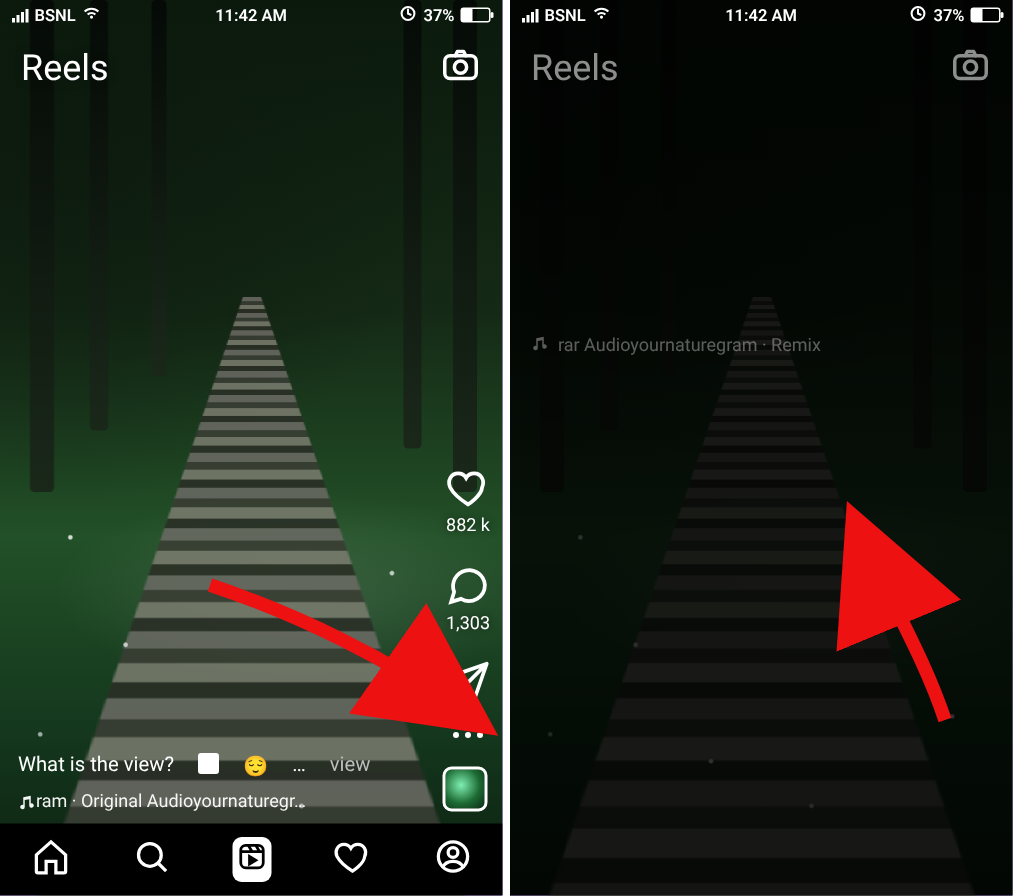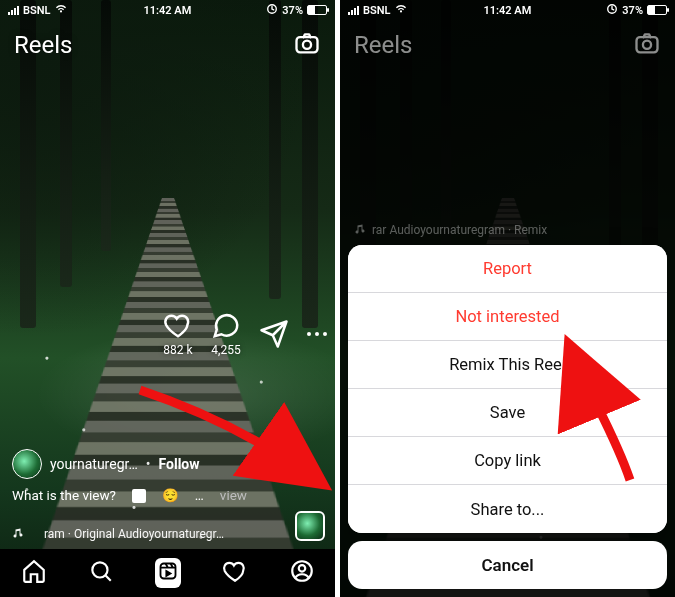--- a/index.html
+++ b/index.html
@@ -77,44 +77,44 @@
   
   .reels-header{
     position:absolute; top:22px; left:0; right:0; height:46px;
     display:flex; align-items:center; justify-content:space-between;
     padding:0 14px;
   }
   .reels-title{font-size:24px;font-weight:400;text-shadow:0 0 6px rgba(0,0,0,.5)}
   .cam-icon svg{width:28px;height:28px}
 
   
-  .right-rail{position:absolute;right:8px;top:310px;display:flex;
+  .right-rail{position:absolute;right:8px;top:310px;display:flex;flex-direction:column;
     align-items:center;gap:18px}
   .rail-item{display:flex;flex-direction:column;align-items:center;gap:3px}
   .rail-item svg{width:30px;height:30px}
   .rail-count{font-size:12px;color:#fff;text-shadow:0 0 5px rgba(0,0,0,.6)}
   .more-dots{display:flex;gap:4px}
   .more-dots span{width:4px;height:4px;border-radius:50%;background:#fff}
 
   .album{position:absolute;right:10px;bottom:56px;width:30px;height:30px;border-radius:6px;
     border:2px solid #fff;
     background: radial-gradient(circle at 40% 40%, #7fefb2, #1d6b34 55%, #0a2a14);}
 
   
   .caption-box{position:absolute;left:12px;bottom:56px;right:60px}
   .user-row{display:flex;align-items:center;gap:8px;margin-bottom:8px;font-size:14px}
   .avatar{width:30px;height:30px;border-radius:50%;
     background: radial-gradient(circle at 40% 40%, #7fefb2, #1d6b34 55%, #0a2a14);
     border:1.5px solid #fff;}
   .dot-sep{opacity:.9}
   .follow{font-weight:700}
-  .caption-text{font-size:13.5px;margin-bottom:24px;display:flex;align-items:flex-end;gap:16px;flex-wrap:wrap}
+  .caption-text{font-size:13.5px;margin-bottom:8px;display:flex;align-items:flex-start;gap:16px;flex-wrap:wrap}
   .box-emoji{width:14px;height:14px;background:#fff;border-radius:2px;display:inline-block}
   .more-link{color:#bdbdbd}
-  .audio-row{font-size:12px;display:flex;align-items:flex-start;gap:20px;opacity:.95}
+  .audio-row{font-size:12px;display:flex;align-items:flex-end;gap:0;opacity:.95}
   .audio-row svg{width:12px;height:12px;flex-shrink:0}
 
   
   .bottom-nav{
     position:absolute;left:0;right:0;bottom:0;height:48px;background:#000;
     display:flex;align-items:center;justify-content:space-around;
   }
   .bottom-nav svg{width:26px;height:26px}
   .reels-tab{background:#fff;border-radius:6px;padding:3px}
   .reels-tab svg{filter:invert(1);width:20px;height:20px}
@@ -193,45 +193,39 @@
     <div class="rail-item">
       <svg viewBox="0 0 24 24" fill="none" stroke="#fff" stroke-width="2">
           <path d="M12 21s-7.2-4.6-9.5-9C.8 8.4 3 4.5 6.7 4.5c2.1 0 3.6 1.2 4.3 2.4.7-1.2 2.2-2.4 4.3-2.4 3.7 0 5.9 3.9 4.2 7.5C19.2 16.4 12 21 12 21z"></path>
         </svg>
       <span class="rail-count">882 k</span>
     </div>
     <div class="rail-item">
       <svg viewBox="0 0 24 24" fill="none" stroke="#fff" stroke-width="2">
           <path d="M21 12a8.5 8.5 0 01-12.7 7.4L3 21l1.6-5.3A8.5 8.5 0 1121 12z"></path>
         </svg>
-      <span class="rail-count">4,255</span>
+      <span class="rail-count">1,303</span>
     </div>
     <div class="rail-item">
       <svg viewBox="0 0 24 24" fill="none" stroke="#fff" stroke-width="2" stroke-linejoin="round">
           <path d="M22 2L11 13M22 2l-7 20-4-9-9-4 20-7z"></path>
         </svg>
     </div>
     <div class="rail-item">
       <div class="more-dots">
           <span></span>
           <span></span>
           <span></span>
         </div>
     </div>
   </div>
 
   <div class="album"></div>
 
   <div class="caption-box">
-    <div class="user-row">
-      <span class="avatar"></span>
-      <span>yournaturegr…</span>
-      <span class="dot-sep">•</span>
-      <span class="follow">Follow</span>
-    </div>
     <div class="caption-text">
       <span>What is the view?</span>
       <span class="box-emoji"></span>
       <span>😌</span>
       <span>… </span>
       <span class="more-link">view</span>
     </div>
     <div class="audio-row">
       <svg viewBox="0 0 24 24" fill="#fff">
           <path d="M9 18a3 3 0 11-2-2.83V5l10-2v10.17A3 3 0 1115 16V7.5L9 8.7V18z"></path>
@@ -327,31 +321,20 @@
     </span>
   </div>
 
   <div style="position:absolute;left:14px;bottom:360px;right:40px;font-size:12px;opacity:.35;display:flex;gap:6px">
      <svg viewBox="0 0 24 24" width="12" height="12" fill="#fff">
         <path d="M9 18a3 3 0 11-2-2.83V5l10-2v10.17A3 3 0 1115 16V7.5L9 8.7V18z"></path>
       </svg>
      <span>rar Audioyournaturegram · Remix</span>
   </div>
 
-  <div class="sheet-wrap">
-    <div class="sheet">
-      <div class="sheet-item red">Report</div>
-      <div class="sheet-item red">Not interested</div>
-      <div class="sheet-item">Remix This Reel</div>
-      <div class="sheet-item">Save</div>
-      <div class="sheet-item">Copy link</div>
-      <div class="sheet-item">Share to...</div>
-    </div>
-    <div class="sheet-cancel">Cancel</div>
-  </div>
 
   <div class="arrow" style="left:180px;top:345px">
     <svg width="140" height="150">
         <defs>
           <marker id="ah2" markerWidth="10" markerHeight="10" refX="7" refY="5" orient="auto">
             <path d="M0 0L10 5L0 10z" fill="#e11"></path>
           </marker>
         </defs>
     <path d="M110 135 C 95 90, 70 50, 55 14" stroke="#e11" stroke-width="9" fill="none" marker-end="url(#ah2)"></path>
       </svg>

